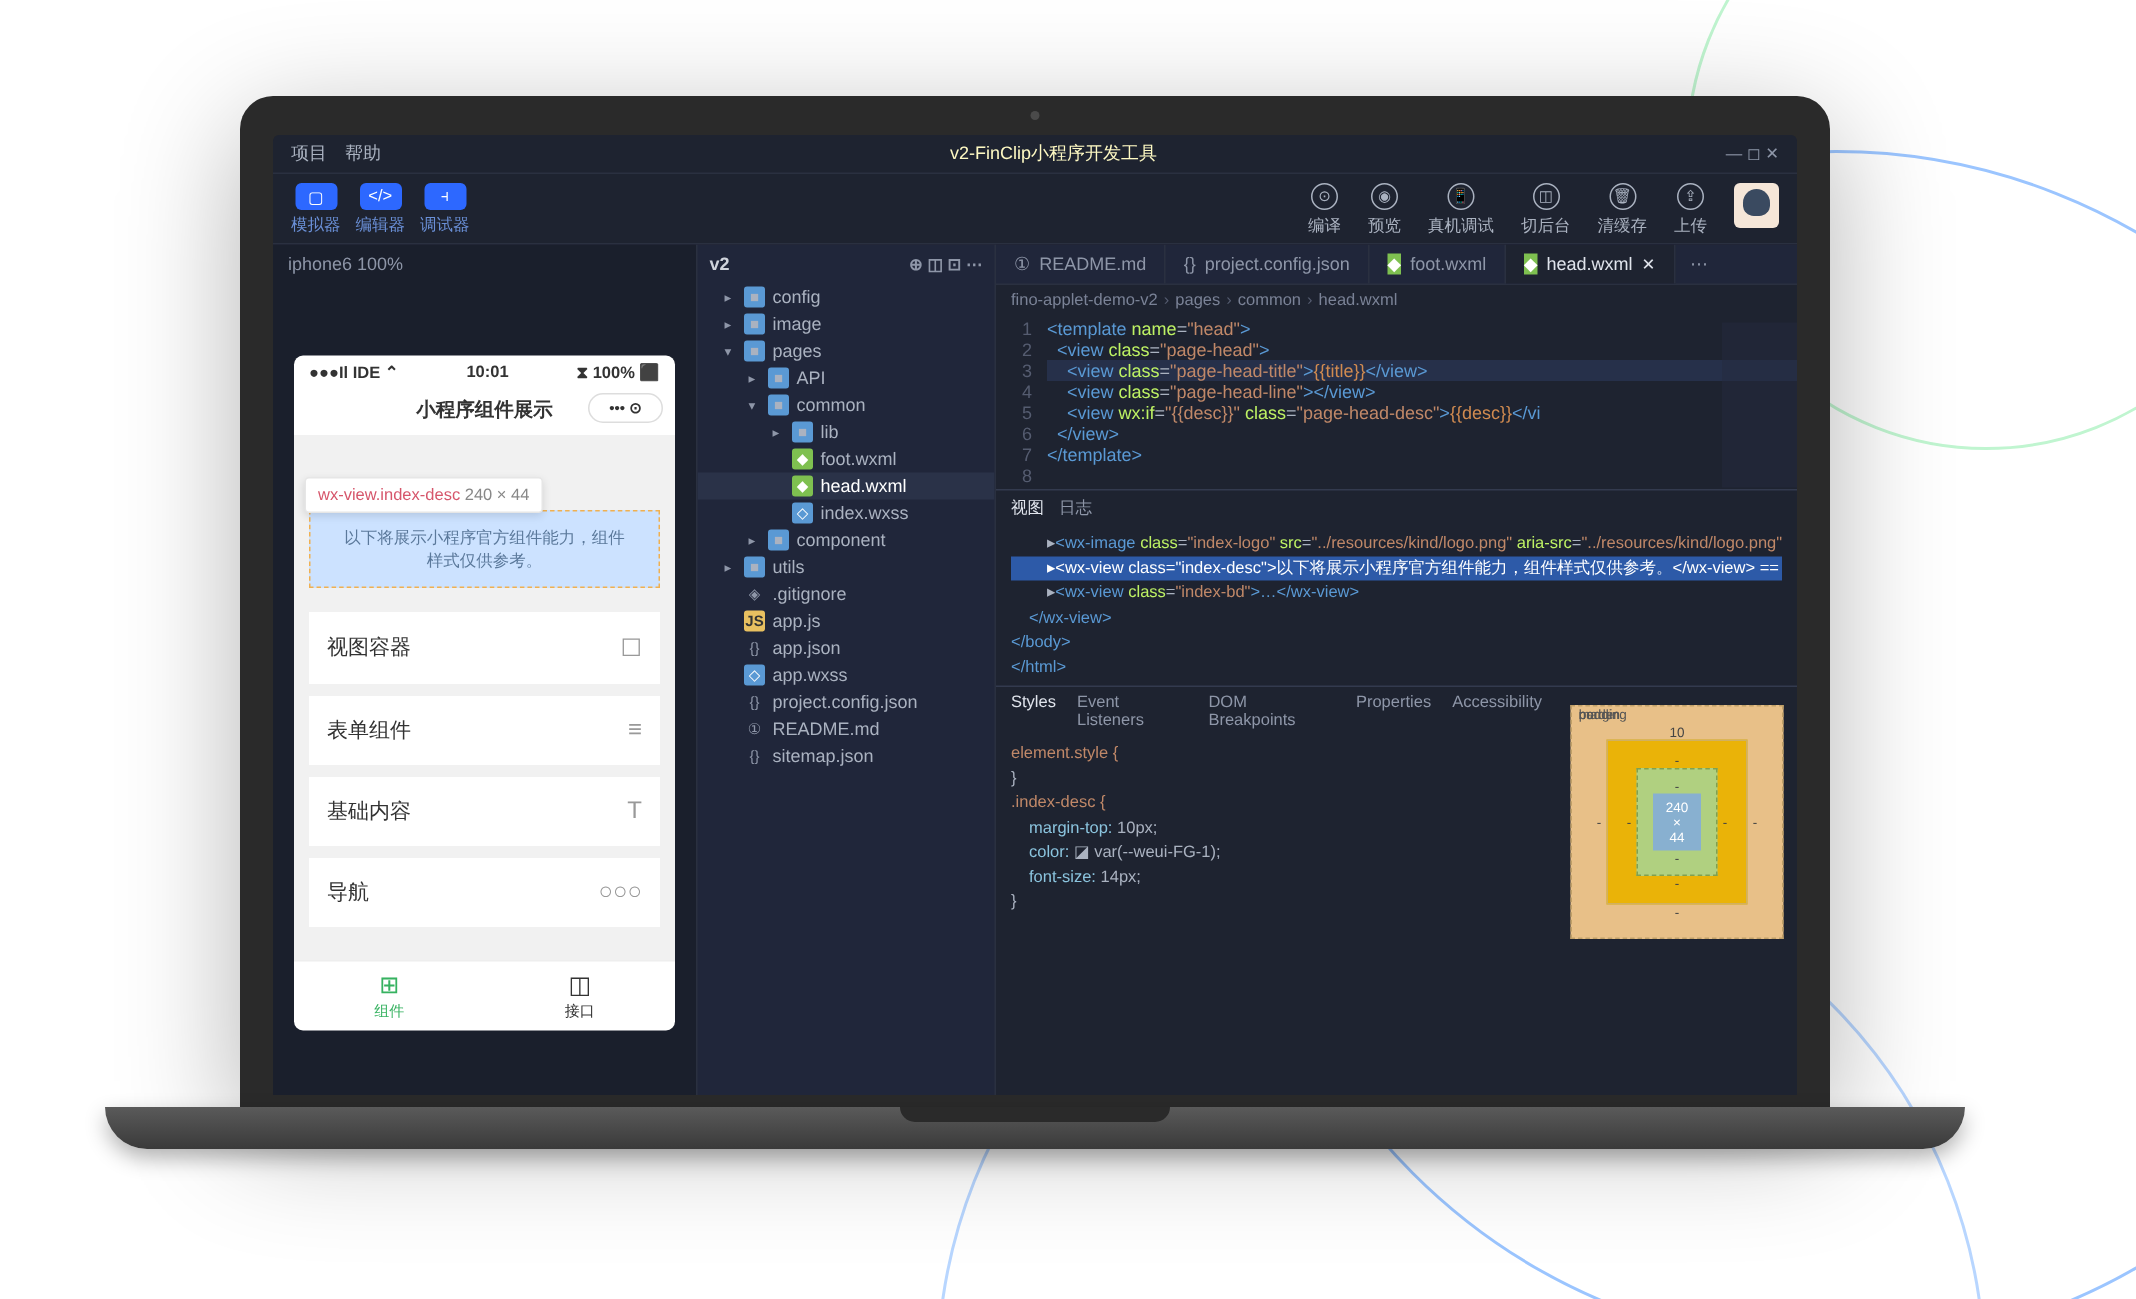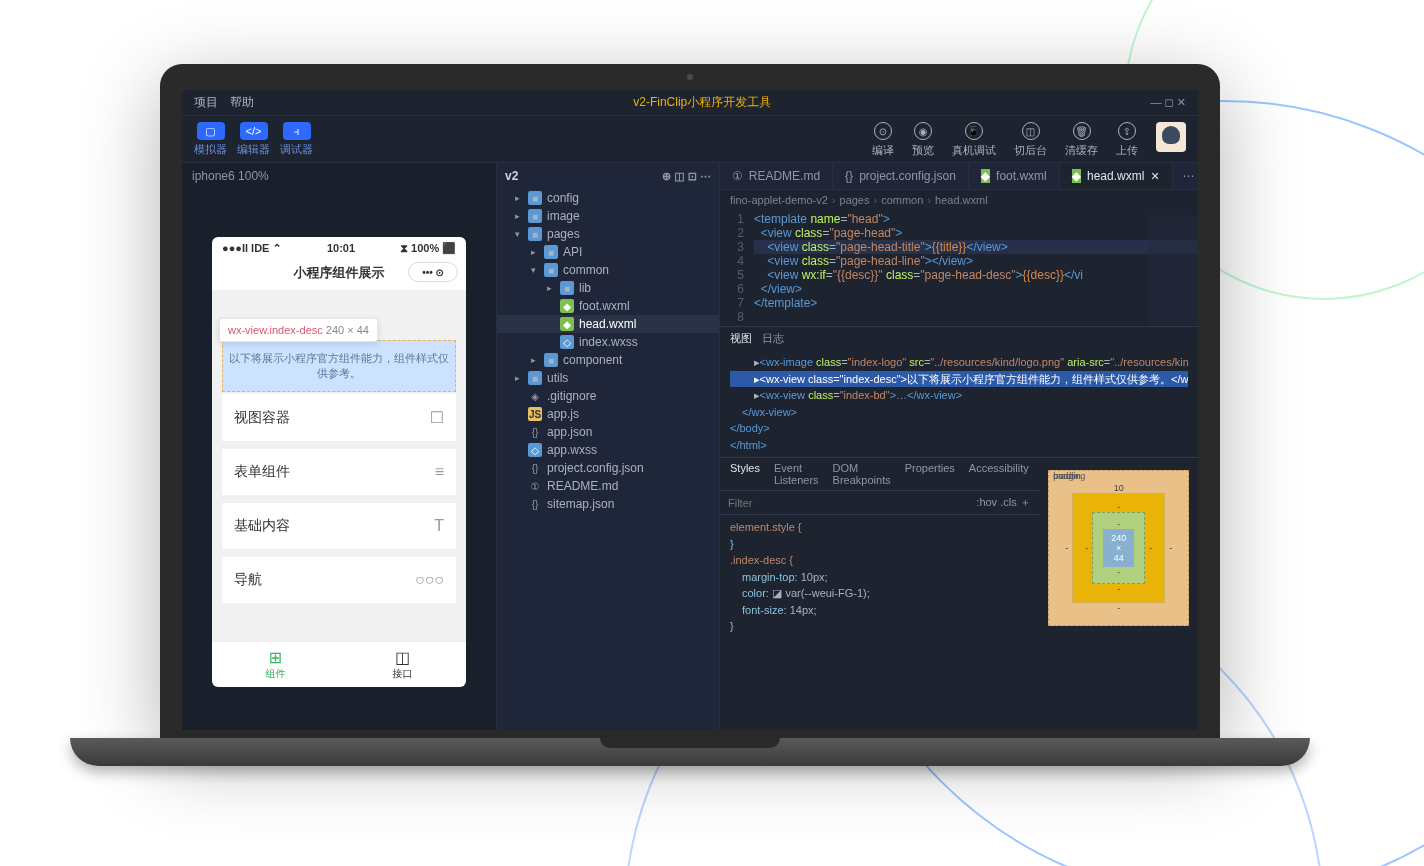--- a/index.html
+++ b/index.html
@@ -14,56 +14,56 @@
 .laptop { position: absolute; left: 160px; top: 64px; width: 1060px; z-index: 10; }
 .laptop-screen { background: #2a2a2a; border-radius: 22px 22px 0 0; padding: 26px 22px 8px; box-shadow: 0 20px 80px rgba(0,0,0,.3); }
 .camera { width: 6px; height: 6px; background: #4a4a4a; border-radius: 50%; margin: -16px auto 10px; }
 .laptop-base { height: 28px; background: linear-gradient(#5a5a5a,#3a3a3a); margin: 0 -90px; border-radius: 0 0 40px 40px; box-shadow: 0 6px 14px rgba(0,0,0,.3); }
 .notch { width: 180px; height: 10px; background: #2a2a2a; margin: 0 auto; border-radius: 0 0 10px 10px; }
 
 
 .ide { background: #1e2330; border-radius: 4px; height: 640px; display: flex; flex-direction: column; font-size: 12px; color: #aab2c0; }
 .menubar { display: flex; align-items: center; padding: 4px 12px; font-size: 12px; gap: 12px; border-bottom: 1px solid #2a3040; }
 .menubar .spacer { flex: 1; }
-.win-title { color: #eab308; }
+.win-title { color: #fef9c3; }
 .win-controls { display: flex; gap: 8px; color: #8e96a8; font-size: 11px; }
 
 .toolbar { display: flex; align-items: flex-start; padding: 6px 12px 4px; gap: 8px; border-bottom: 1px solid #2a3040; }
 .toolbar-left { display: flex; gap: 10px; }
 .tool-btn { display: flex; flex-direction: column; align-items: center; gap: 2px; font-size: 11px; color: #6a8fd6; }
 .tool-btn .pill { background: #2d68ff; width: 28px; height: 18px; border-radius: 4px; display: flex; align-items: center; justify-content: center; color: #fff; }
 .toolbar-right { display: flex; gap: 18px; margin-left: auto; }
 .top-act { display: flex; flex-direction: column; align-items: center; gap: 3px; color: #aab2c0; font-size: 11px; }
 .top-act .ico { width: 18px; height: 18px; border: 1px solid #aab2c0; border-radius: 50%; display: flex; align-items: center; justify-content: center; font-size: 10px; }
 .avatar { width: 30px; height: 30px; background: #f5e6d8; border-radius: 4px; margin-left: 10px; position: relative; overflow: hidden; }
 .avatar::after { content:""; position:absolute; left:6px; top:4px; width:18px; height:18px; background:#3a4a60; border-radius:50% 50% 40% 40%; }
 
 .ide-body { flex: 1; display: flex; overflow: hidden; }
 
 
-.sim { width: 314px; background: #1a1f2c; display: flex; flex-direction: column; }
+.sim { width: 282px; background: #1a1f2c; display: flex; flex-direction: column; }
 .sim-head { padding: 6px 10px; color: #8e96a8; font-size: 12px; }
 .phone { width: 254px; height: 450px; background: #fff; margin: 48px auto 0; border-radius: 6px; display: flex; flex-direction: column; overflow: visible; color: #333; position: relative; }
 .statusbar { display: flex; justify-content: space-between; padding: 5px 10px; font-size: 11px; font-weight: 600; }
 .navbar { text-align: center; font-size: 13px; font-weight: 600; padding: 4px 0 8px; position: relative; }
 .capsule { position: absolute; right: 8px; top: 2px; border: 1px solid #ddd; border-radius: 12px; width: 50px; height: 20px; display: flex; align-items: center; justify-content: center; gap: 4px; font-size: 10px; }
 .pg-body { flex:1; background: #f1f1f1; padding: 10px; overflow: hidden; position: relative; }
 .inspect-tip { position: absolute; left: 7px; top: 28px; background: #fff; border: 1px solid #e6e6e6; z-index: 4; font-size: 11px; padding: 5px 8px; border-radius: 3px; box-shadow: 0 2px 6px rgba(0,0,0,.12); }
 .inspect-tip b { color: #d6566b; font-weight: 500; }
 .inspect-tip span { color: #888; }
-.hilite { background: #cce2ff; border: 1px dashed #f0b050; padding: 10px 2px; font-size: 11px; text-align: center; color: #5b799b; margin: 40px 0 2px; }
+.hilite { background: #cce2ff; border: 1px dashed #f0b050; padding: 10px 19px; font-size: 11px; text-align: center; color: #5b799b; margin: 40px 0 16px; }
 .item { background: #fff; padding: 14px 12px; margin-bottom: 8px; display: flex; justify-content: space-between; align-items: center; font-size: 14px; }
 .item .ic { color: #999; font-size: 16px; }
 .tabbar { display: flex; border-top: 1px solid #eee; }
 .tab { flex: 1; text-align: center; padding: 6px 0; font-size: 10px; }
 .tab.active { color: #36b260; }
 .tab .ti { font-size: 16px; display: block; }
 
 
-.tree { width: 224px; background: #20263a; border-left: 1px solid #2a3040; border-right: 1px solid #2a3040; overflow-y: auto; }
+.tree { width: 200px; background: #20263a; border-left: 1px solid #2a3040; border-right: 1px solid #2a3040; overflow-y: auto; }
 .tree-head { display: flex; align-items: center; padding: 6px 8px; color: #d0d4dc; font-weight: 600; gap: 6px; }
 .tree-head .act { margin-left: auto; display: flex; gap: 6px; font-size: 11px; color: #8e96a8; }
 .tn { display: flex; align-items: center; gap: 5px; padding: 2px 8px; cursor: pointer; white-space: nowrap; }
 .tn.sel { background: #2a3248; color: #fff; }
 .tn .arr { width: 8px; font-size: 9px; color: #8e96a8; }
 .tn .fico { width: 14px; height: 14px; display: inline-flex; align-items: center; justify-content: center; font-size: 10px; border-radius: 2px; }
 .fico.folder { background: #5a99d4; }
 .fico.wxml { background: #7ec050; color: #fff; }
 .fico.wxss { background: #5a99d4; color: #fff; }
 .fico.js { background: #e8c060; color: #333; font-weight: bold; }
@@ -373,24 +373,20 @@
               </div>
             <div class="dt-lower">
               <div class="styles">
                 <div class="st-tabs" id="sttabs">
                     <span class="act">Styles</span>
                     <span class="">Event Listeners</span>
                     <span class="">DOM Breakpoints</span>
                     <span class="">Properties</span>
                     <span class="">Accessibility</span>
                   </div>
-                <div class="st-filter">
-                  <input placeholder="Filter" style="">
-                  <span class="r">:hov .cls ＋</span>
-                </div>
                 <div class="st-rules" id="rules">
                     <div><span class="sel">element.style {</span></div>
                     <div>}</div>
                     <div><span class="sel">.index-desc {</span><span class="src">
                         <style></span></div></style>
                       </span></div>
                     <div class="prop">margin-top: <span class="val">10px;</span></div>
                     <div class="prop">color: <span class="val">◪ var(--weui-FG-1);</span></div>
                     <div class="prop">font-size: <span class="val">14px;</span></div>
                     <div>}</div>

